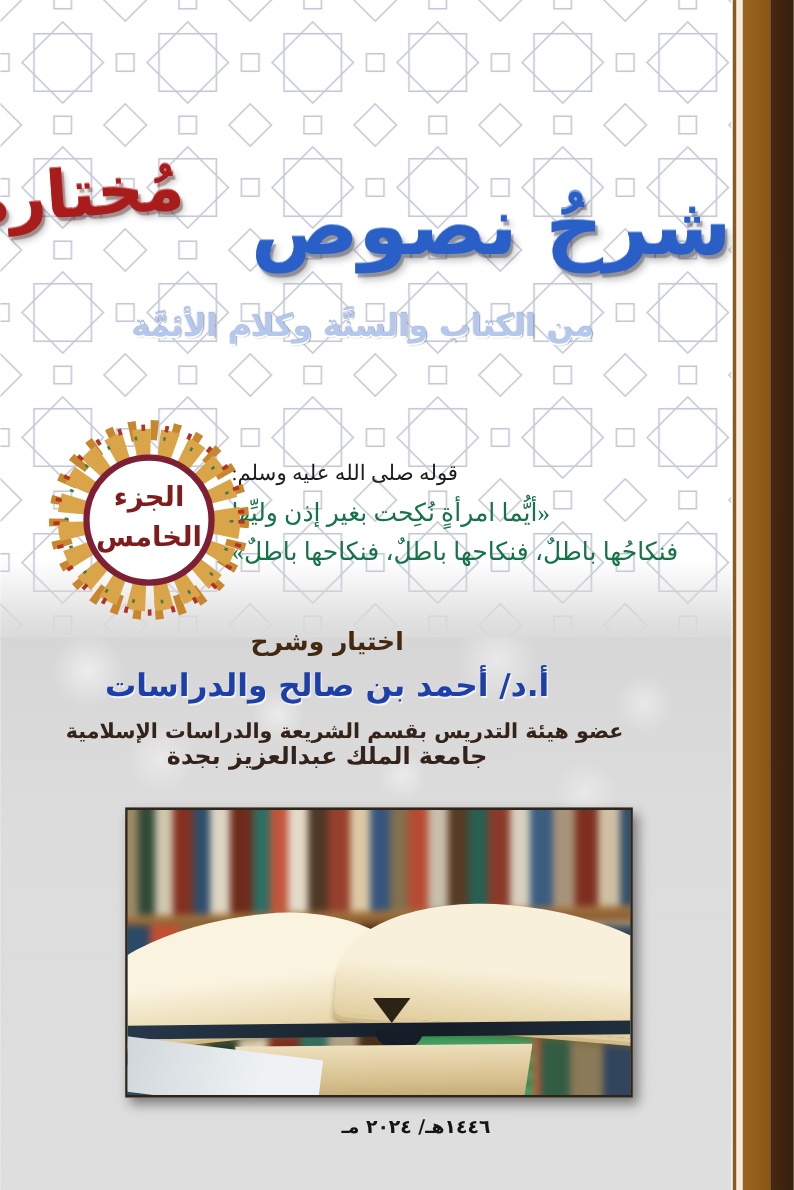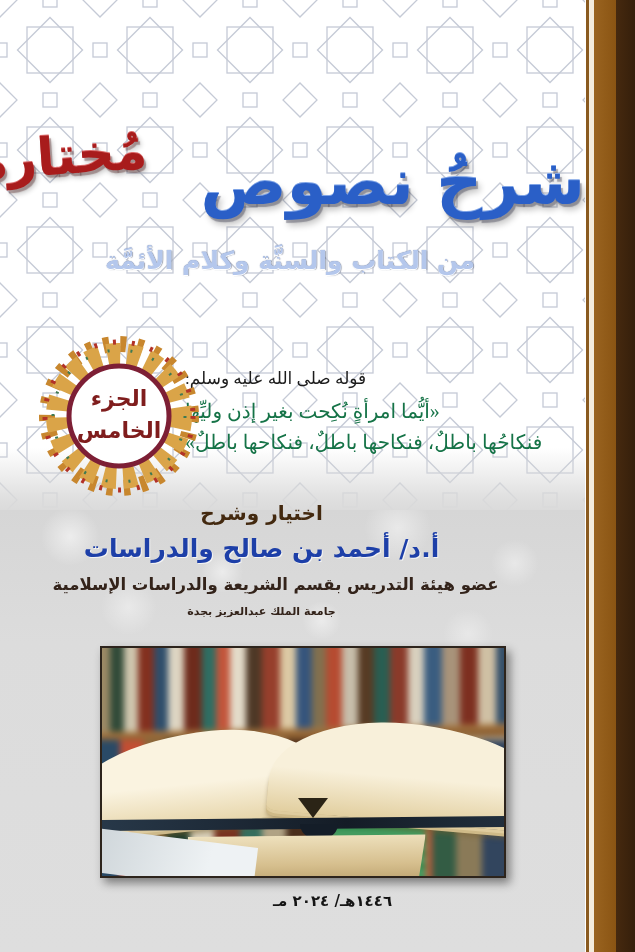--- a/index.html
+++ b/index.html
@@ -71,21 +71,21 @@
   }
   
   .author-block{
     position:absolute;top:501px;left:0;width:523px;
     direction:rtl;text-align:center;
   }
   .author-role{font-size:20px;font-weight:bold;color:#43290f;}
   .author-name{font-size:25px;font-weight:bold;color:#1d3fa8;margin-top:9px;
     text-shadow:1px 1px 0 rgba(255,255,255,.7);}
   .author-position{font-size:16.5px;font-weight:bold;color:#33231a;margin-top:12px;padding-left:28px;}
-  .author-university{font-size:11px;font-weight:bold;color:#33231a;margin-top:11px;}
+  .author-university{font-size:19px;font-weight:bold;color:#33231a;}
   
   .photo{
     position:absolute;left:100px;top:646px;width:402px;height:228px;
     border:2px solid #2d241c;box-shadow:4px 5px 9px rgba(0,0,0,.45);
     overflow:hidden;background:#b9a88c;
   }
   .shelves{position:absolute;left:-8px;top:-8px;right:-8px;bottom:-8px;filter:blur(3px);}
   .books-row1{
     position:absolute;left:0;top:0;width:100%;height:92px;
     background:linear-gradient(90deg,

